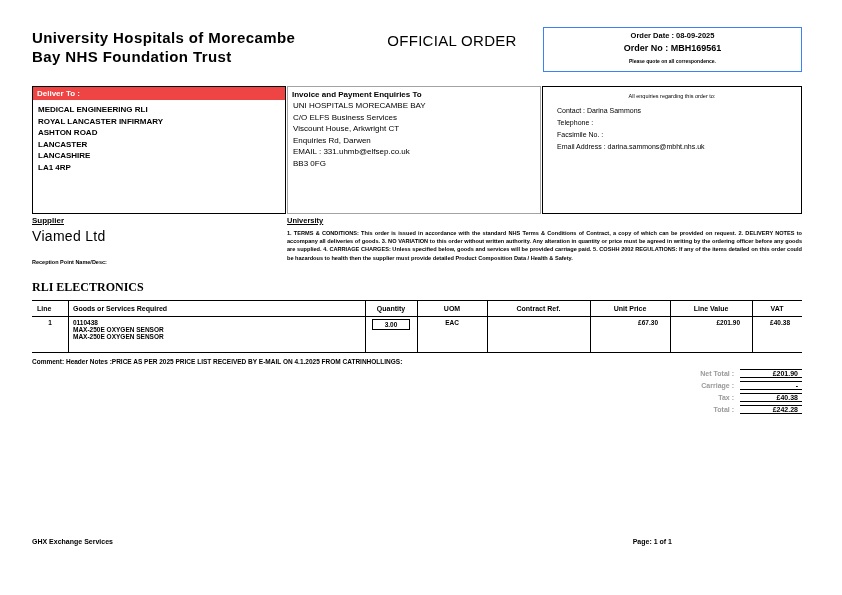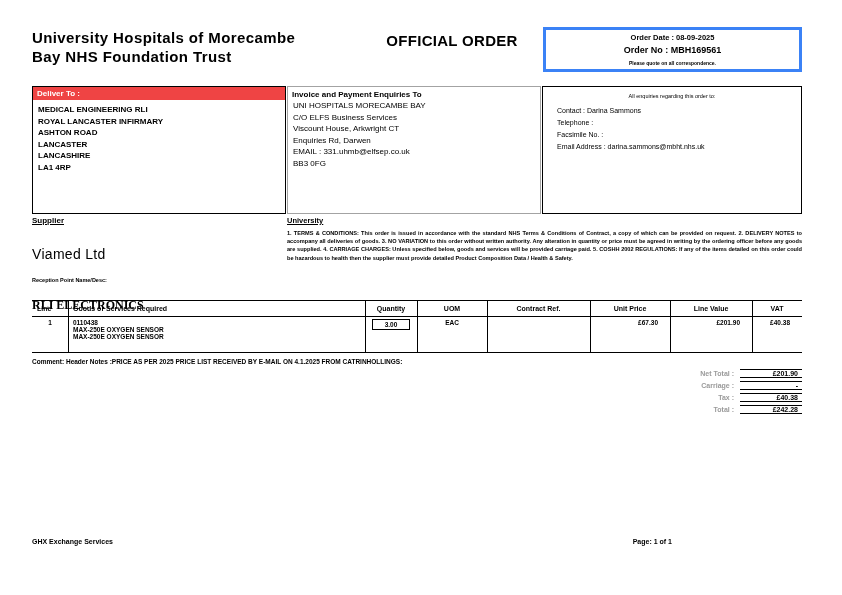--- a/index.html
+++ b/index.html
@@ -16,25 +16,25 @@
   .page { position:absolute; left:0; top:0; width:712px; height:595px; }
 
   
   .org-title {
     position:absolute; left:32px; top:28px; width:270px;
     font-size: 15px; font-weight: 600; line-height: 19px;
     letter-spacing: .4px;
   }
   .official-order {
     position:absolute; left:352px; top:32px; width:200px;
-    text-align:center; font-size: 15px; font-weight: 700; letter-spacing: .3px;
+    text-align:center; font-size: 15px; font-weight: 400; letter-spacing: .3px;
   }
   .order-box {
     position:absolute; left:543px; top:27px; width:259px; height:45px;
-    border:3px solid #3b82f6; font-size:7.5px;
+    border:1px solid #3b82f6; font-size:7.5px;
   }
   .order-box .line { text-align:center; padding-top:3px; font-weight:600; }
   .order-box .line2 { text-align:center; padding-top:3px; font-weight:700; font-size:9px; }
   .order-box .note { text-align:center; padding-top:5px; font-size:5px; font-weight:600; }
 
   
   .deliver-block {
     position:absolute; left:32px; top:86px; width:254px; height:128px;
     border:1px solid #000;
   }
@@ -57,21 +57,21 @@
   .enq-block {
     position:absolute; left:542px; top:86px; width:260px; height:128px;
     border:1px solid #000;
   }
   .enq-title { text-align:center; font-size:5.5px; padding-top:6px; }
   .enq-body { padding:6px 10px 0 14px; font-size:7px; line-height:12px; }
 
   
   .supplier-wrap { position:absolute; left:32px; top:216px; width:254px; height:75px; }
   .supplier-label { font-size:8px; font-weight:700; text-decoration:underline; }
-  .supplier-name { font-size:14px; margin-top:21px; letter-spacing:.3px; }
+  .supplier-name { font-size:14px; margin-top:3px; letter-spacing:.3px; }
   .recept { margin-top:14px; font-size:5.5px; font-weight:700; line-height:8px; }
   .recept-val { font-size:12px; font-weight:700; margin-top:14px;font-family:Liberation Serif, serif; }
 
   
   .cond-block { position:absolute; left:287px; top:216px; width:515px; }
   .cond-title { font-size:7.5px; font-weight:700; text-decoration:underline; }
   .cond-text { margin-top:4px; font-size:5.6px; line-height:8.2px; text-align:justify; font-weight:600; }
 
   
   .rule { position:absolute; left:32px; width:770px; border-top:1px solid #000; }

